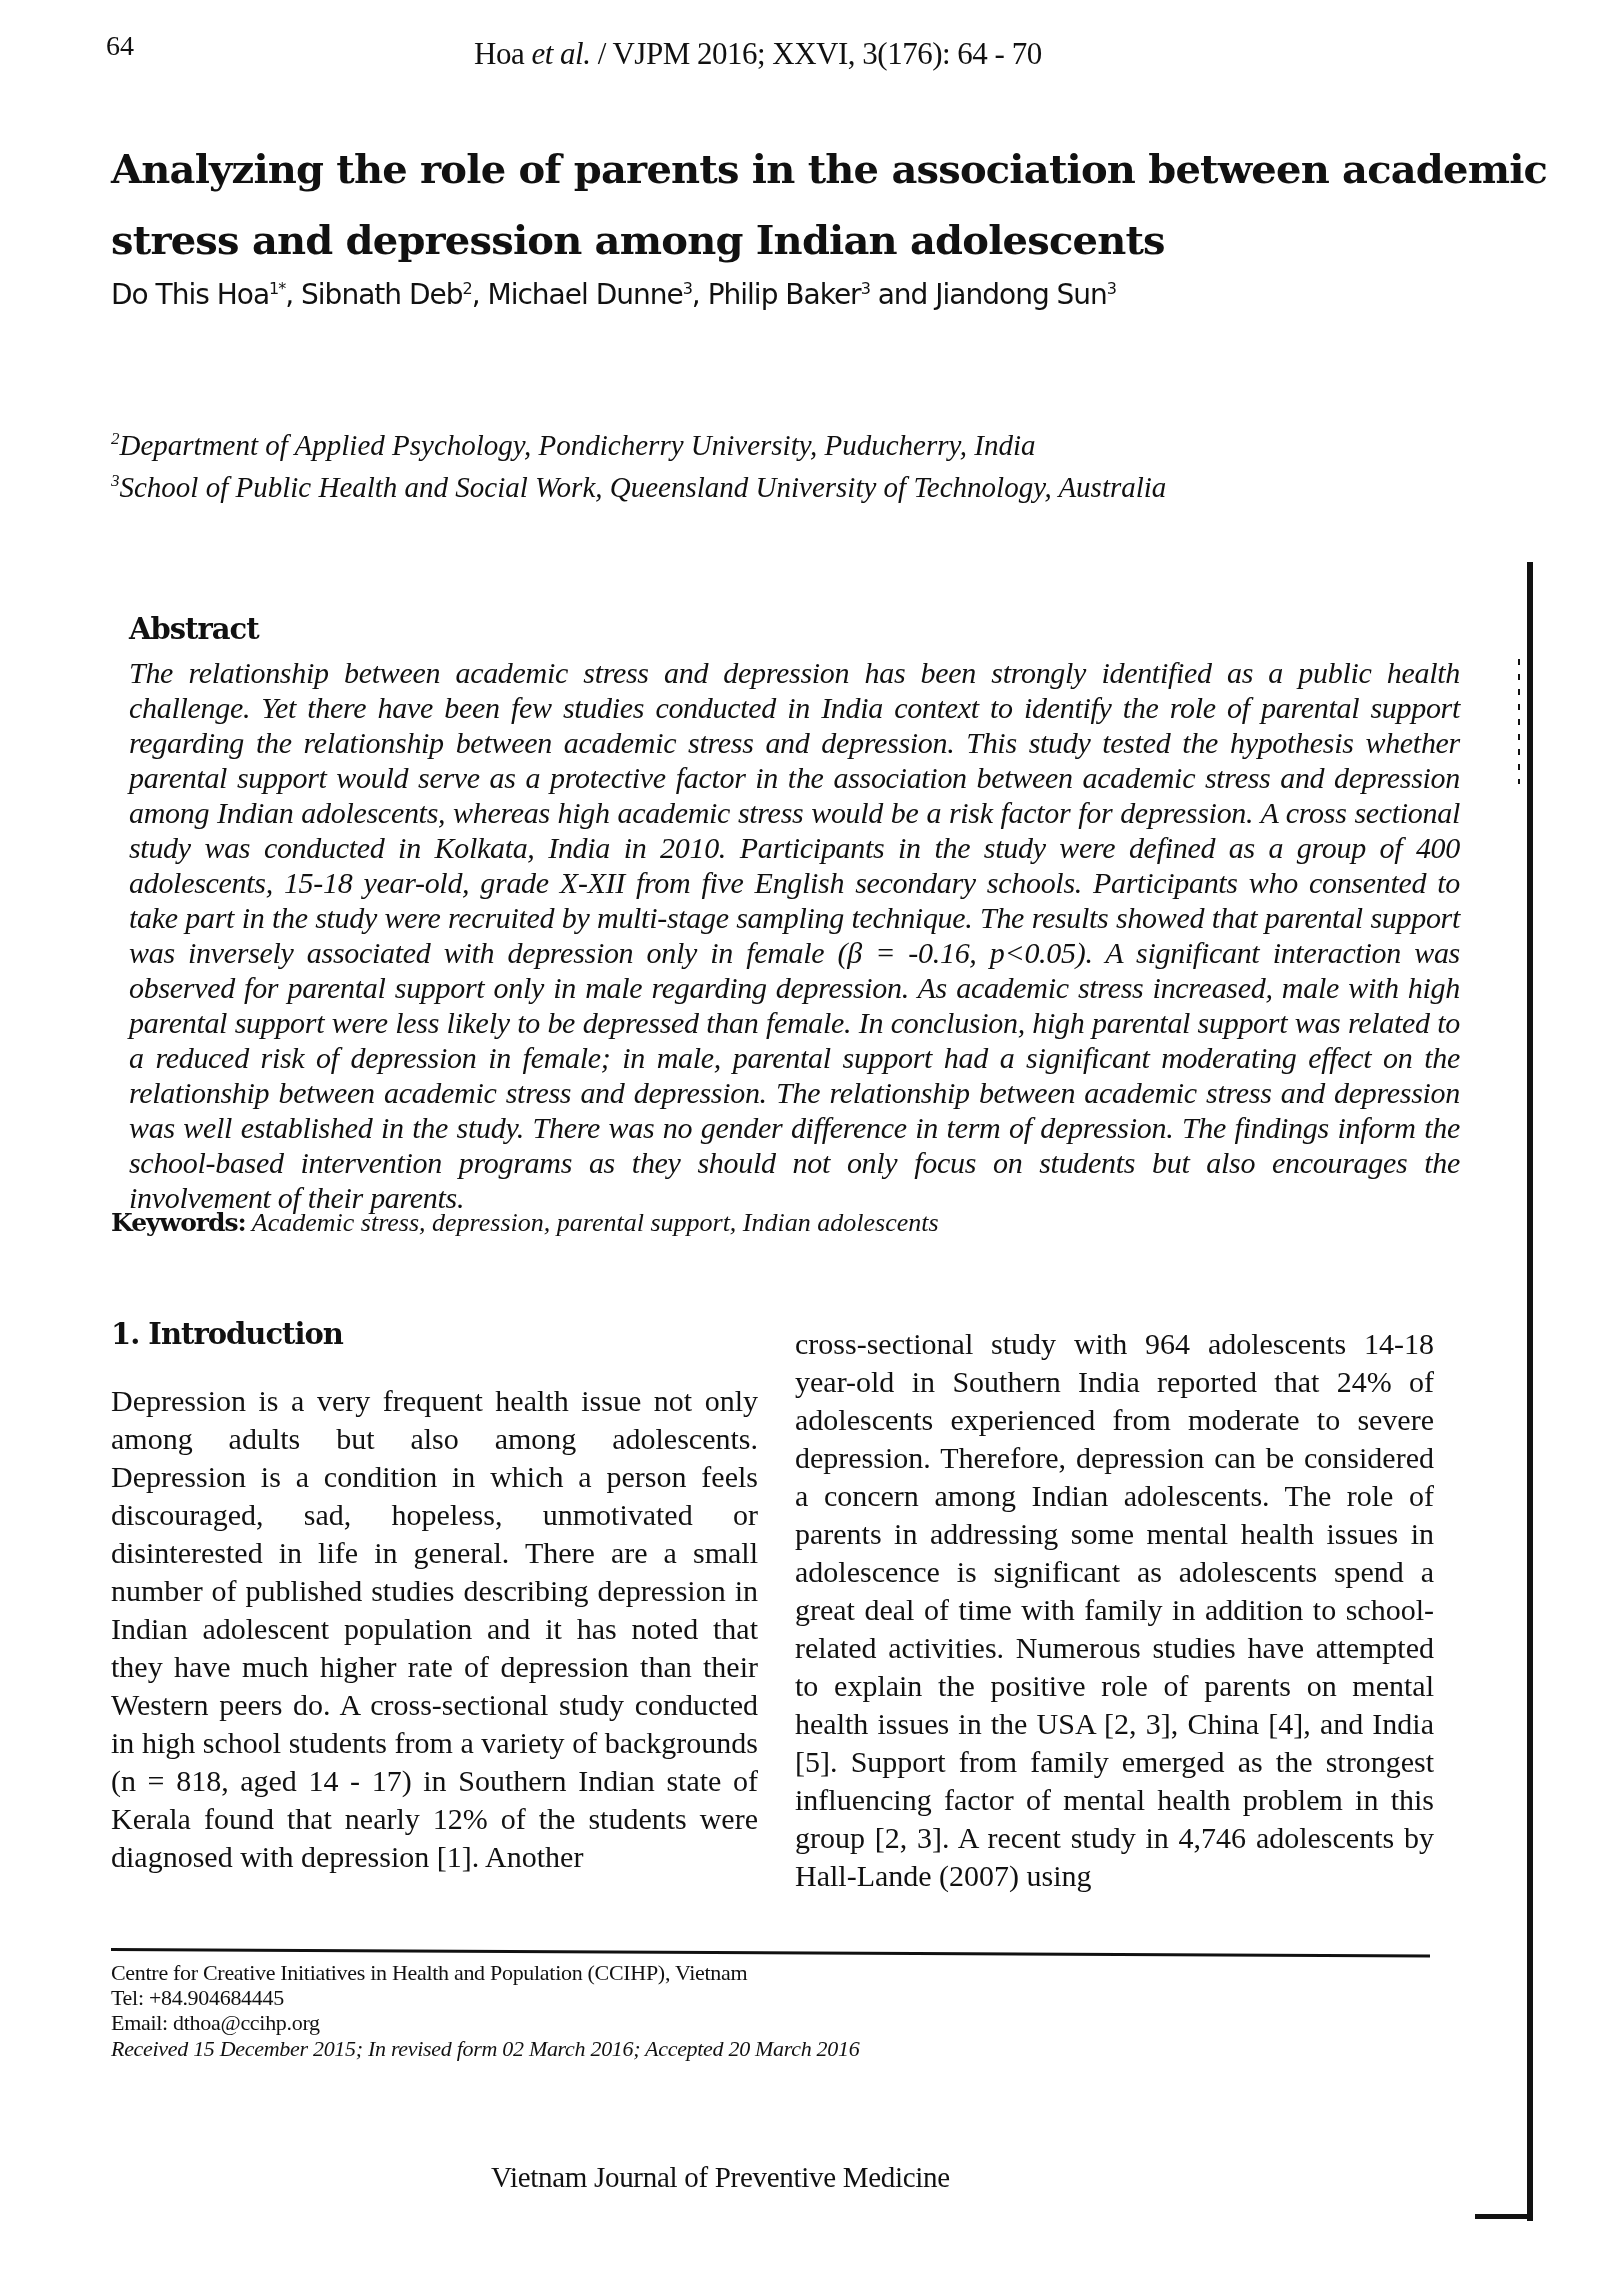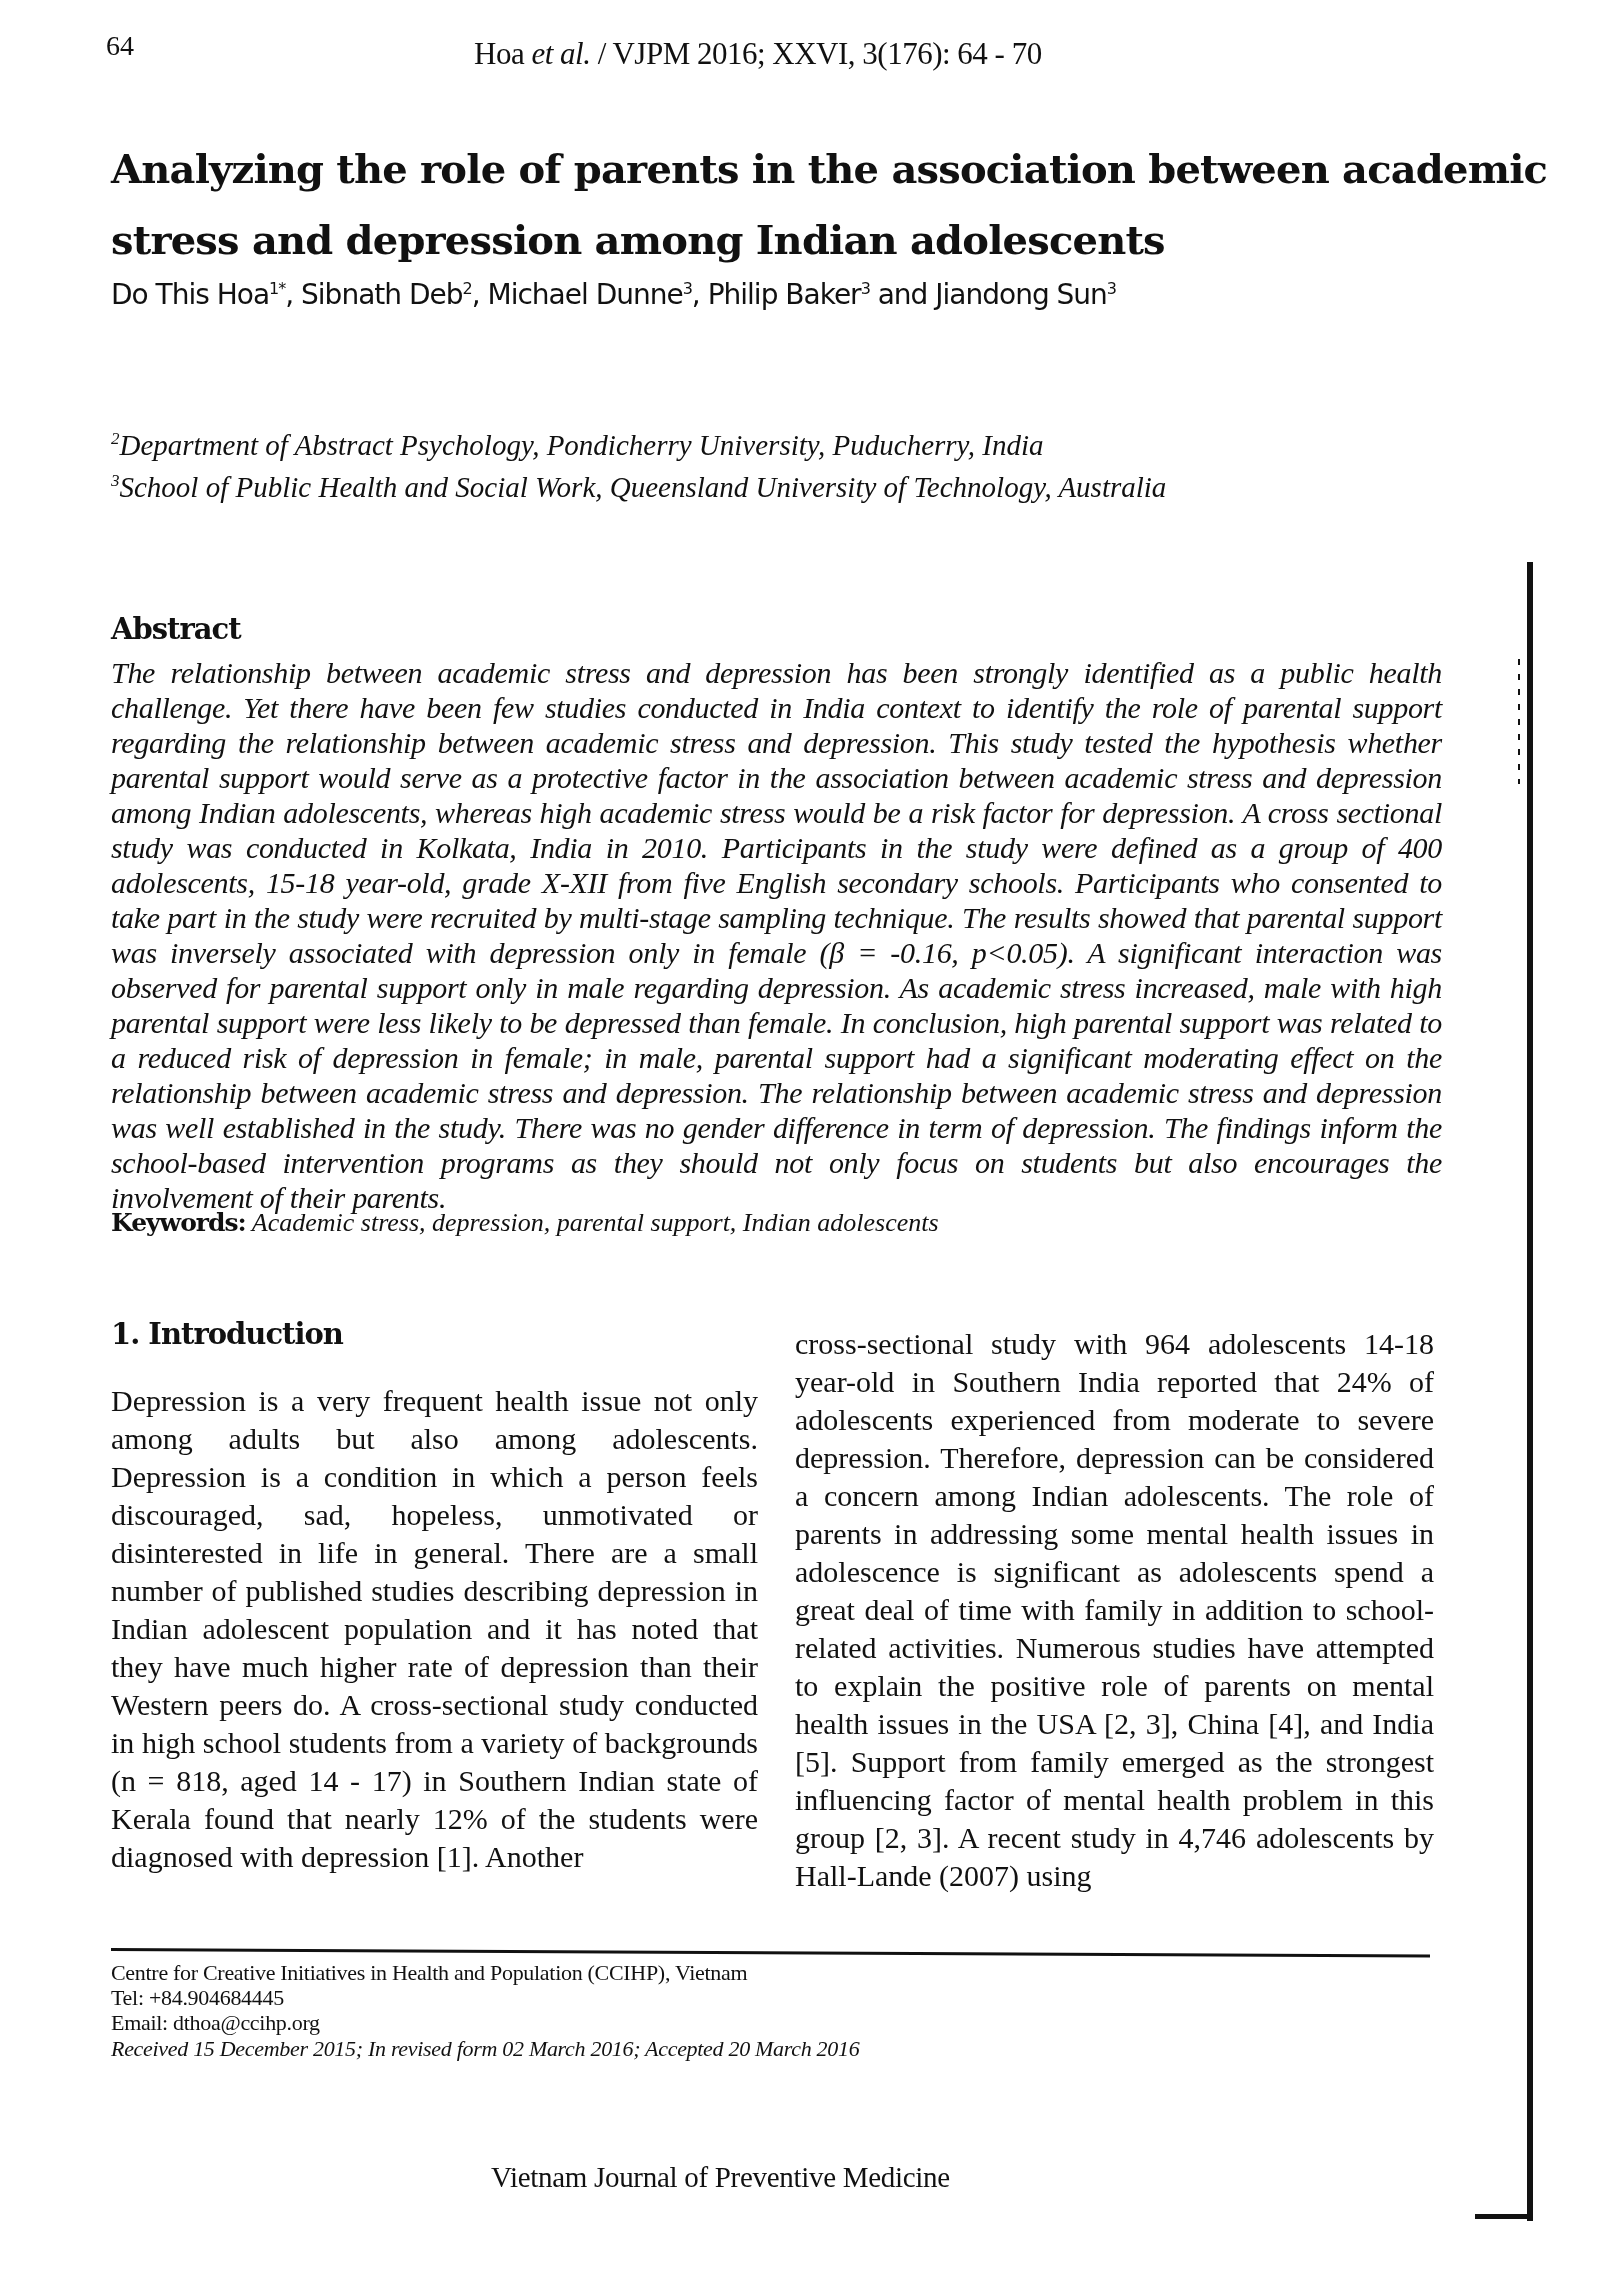--- a/index.html
+++ b/index.html
@@ -22,21 +22,21 @@
     left: 111px; top: 278px; font-family: "DejaVu Sans", sans-serif;
     font-size: 28px; letter-spacing: -1px;
   }
   .authors sup { font-size: 16px; }
   .affils {
     left: 111px; top: 421px; font-family: "Liberation Serif", serif; font-style: italic;
     font-size: 29px; line-height: 36px;
   }
   .affils sup { font-size: 17px; }
 
-  .abstract { left: 111px; top: 612px; width: 1331px; }
+  .abstract { left: 129px; top: 612px; width: 1331px; }
   .abstract h2 {
     margin: 0 0 9px 0; font-size: 29px; font-weight: bold;
     font-family: "DejaVu Serif", serif; letter-spacing: -1px;
   }
   .abstract p {
     margin: 0; font-family: "Liberation Serif", serif; font-style: italic;
     font-size: 30px; line-height: 35px; text-align: justify; letter-spacing: -0.3px;
   }
   .keywords {
     left: 111px; top: 1208px; font-size: 26px; font-family: "Liberation Serif", serif;
@@ -92,21 +92,21 @@
   <span class="abs journal-ref"><span>Hoa </span><i>et al.</i><span> / VJPM 2016; XXVI, 3(176): 64 - 70</span></span>
 </div>
 
 <h1 class="abs title" style="margin:0">Analyzing the role of parents in the association between academic stress and depression among Indian adolescents</h1>
 
 <div class="abs authors">
   <span><span>Do This Hoa</span><sup>1*</sup></span><span>, </span><span><span>Sibnath Deb</span><sup>2</sup></span><span>, </span><span><span>Michael Dunne</span><sup>3</sup></span><span>, </span><span><span>Philip Baker</span><sup>3</sup></span><span> and </span><span><span>Jiandong Sun</span><sup>3</sup></span>
 </div>
 
 <div class="abs affils">
-  <div><sup>2</sup><span>Department of Abstract Psychology, Pondicherry University, Puducherry, India</span></div>
+  <div><sup>2</sup><span>Department of Applied Psychology, Pondicherry University, Puducherry, India</span></div>
   <div><sup>3</sup><span>School of Public Health and Social Work, Queensland University of Technology, Australia</span></div>
 </div>
 
 <section class="abs abstract">
   <h2>Abstract</h2>
   <p>The relationship between academic stress and depression has been strongly identified as a public health challenge. Yet there have been few studies conducted in India context to identify the role of parental support regarding the relationship between academic stress and depression. This study tested the hypothesis whether parental support would serve as a protective factor in the association between academic stress and depression among Indian adolescents, whereas high academic stress would be a risk factor for depression.  A cross sectional study was conducted in Kolkata, India in 2010. Participants in the study were defined as a group of 400 adolescents, 15-18 year-old, grade X-XII from five English secondary schools. Participants who consented to take part in the study were recruited by multi-stage sampling technique. The results showed that parental support was inversely associated with depression only in female (β = -0.16, p&lt;0.05). A significant interaction was observed for parental support only in male regarding depression. As academic stress increased, male with high parental support were less likely to be depressed than female. In conclusion, high parental support was related to a reduced risk of depression in female; in male, parental support had a significant moderating effect on the relationship between academic stress and depression. The relationship between academic stress and depression was well established in the study. There was no gender difference in term of depression. The findings inform the school-based intervention programs as they should not only focus on students but also encourages the involvement of their parents.</p>
 </section>
 
 <div class="abs keywords"><b>Keywords:</b><i> Academic stress, depression, parental support, Indian adolescents</i></div>
 

